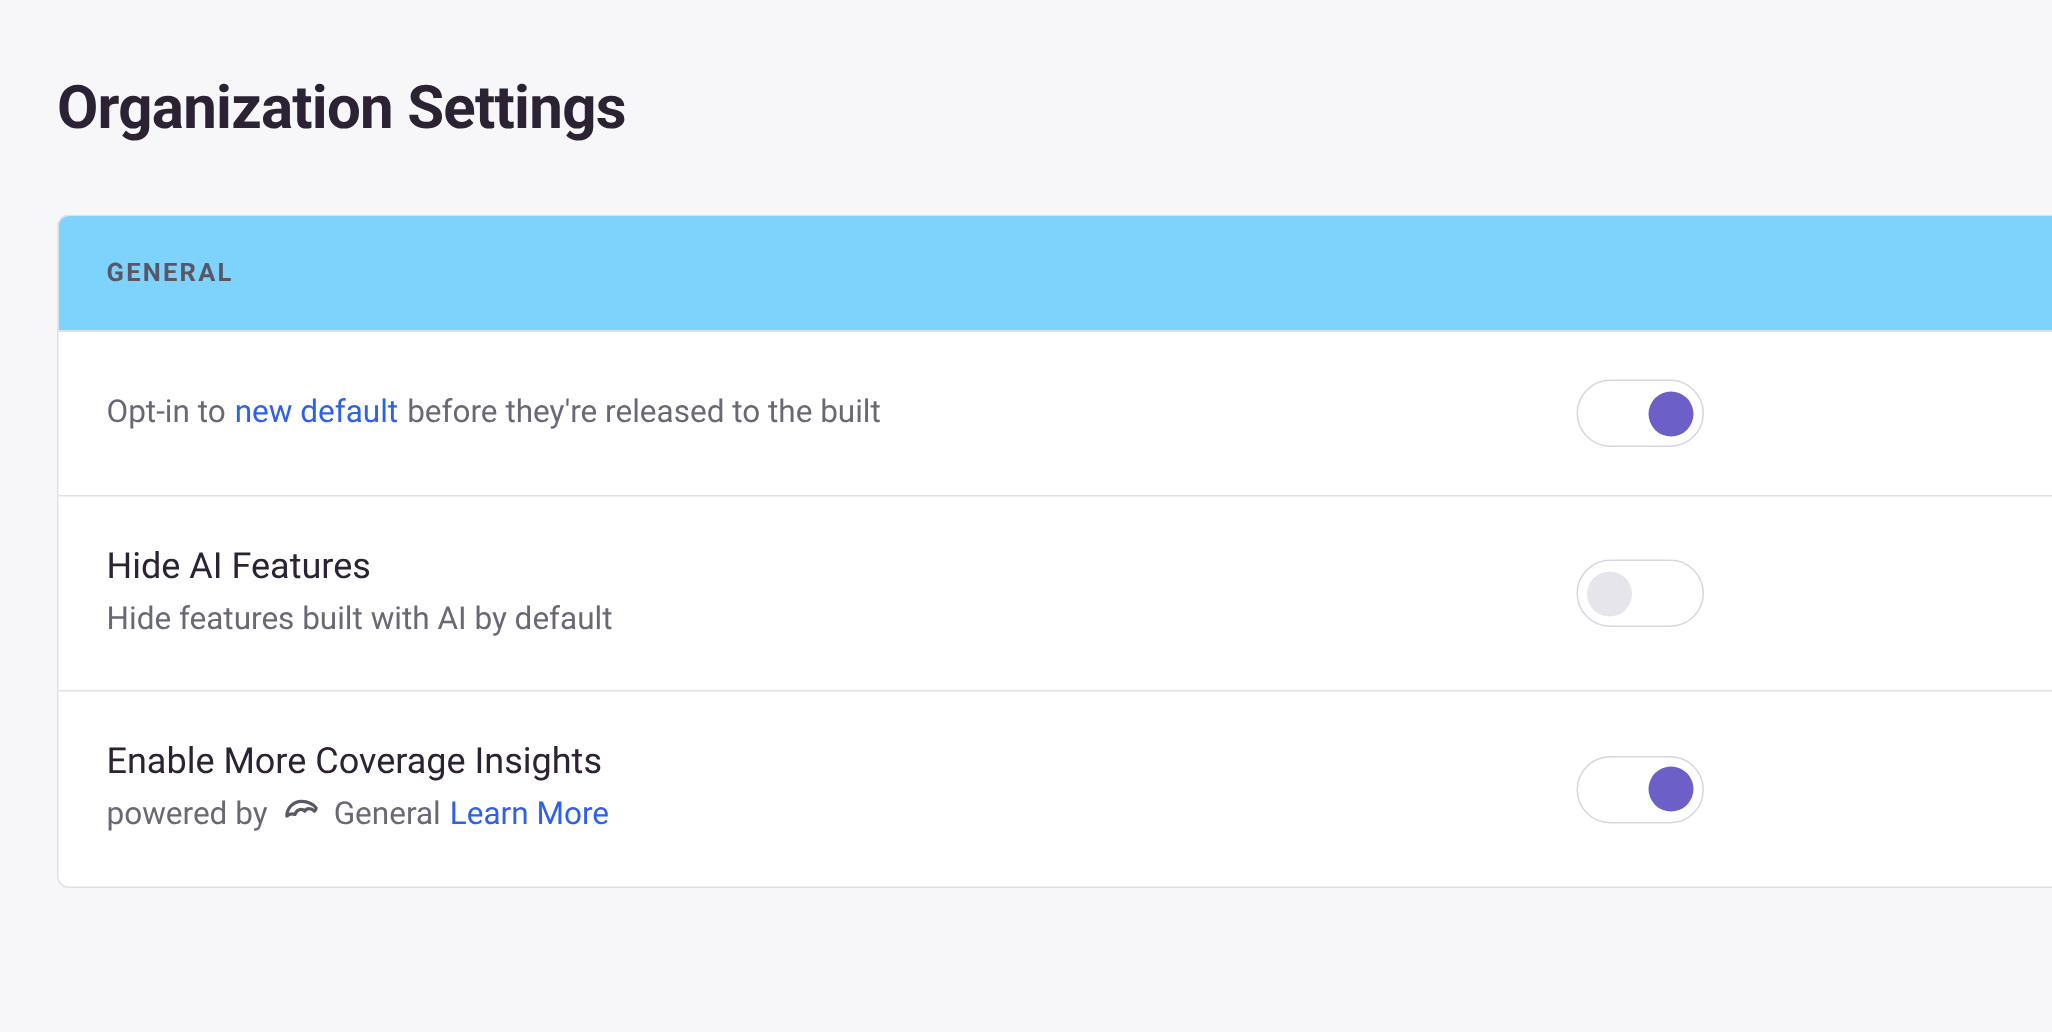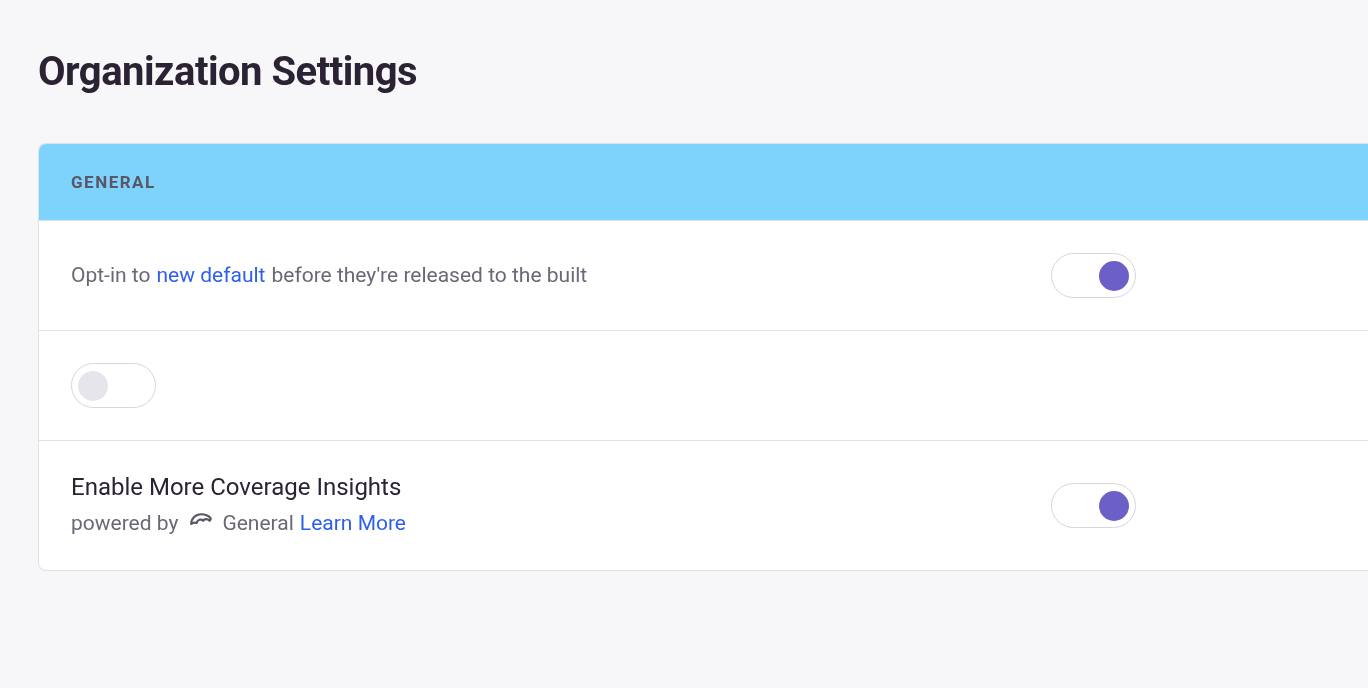--- a/index.html
+++ b/index.html
@@ -124,20 +124,26 @@
           <a href="#">new default</a>
           <span> before they're released to the built</span>
       </div>
     </div>
     <div class="toggle on">
       <div class="toggle-knob"></div>
     </div>
   </div>
 
   <div class="setting-row">
+    <div class="setting-text">
+      <div class="setting-title">Hide AI Features</div>
+      <div class="setting-desc">
+        <span>Hide features built with AI by default</span>
+      </div>
+    </div>
     <div class="toggle off">
       <div class="toggle-knob"></div>
     </div>
   </div>
 
   <div class="setting-row">
     <div class="setting-text">
       <div class="setting-title">Enable More Coverage Insights</div>
       <div class="setting-desc">
         <span>powered by</span>

